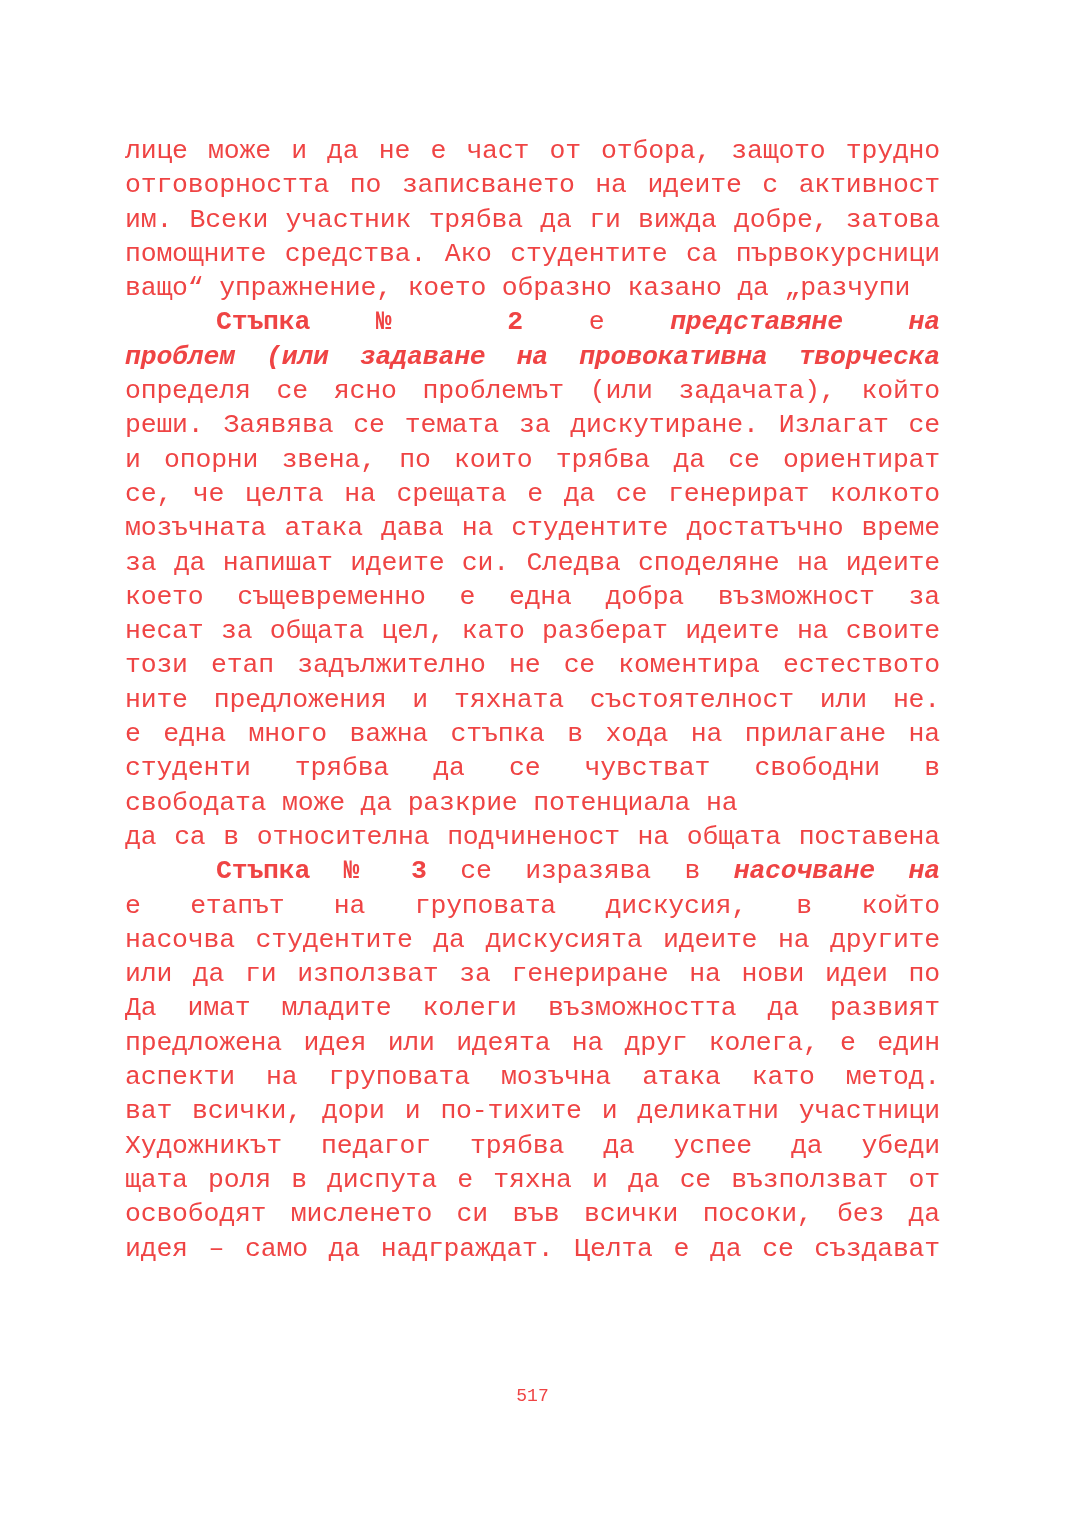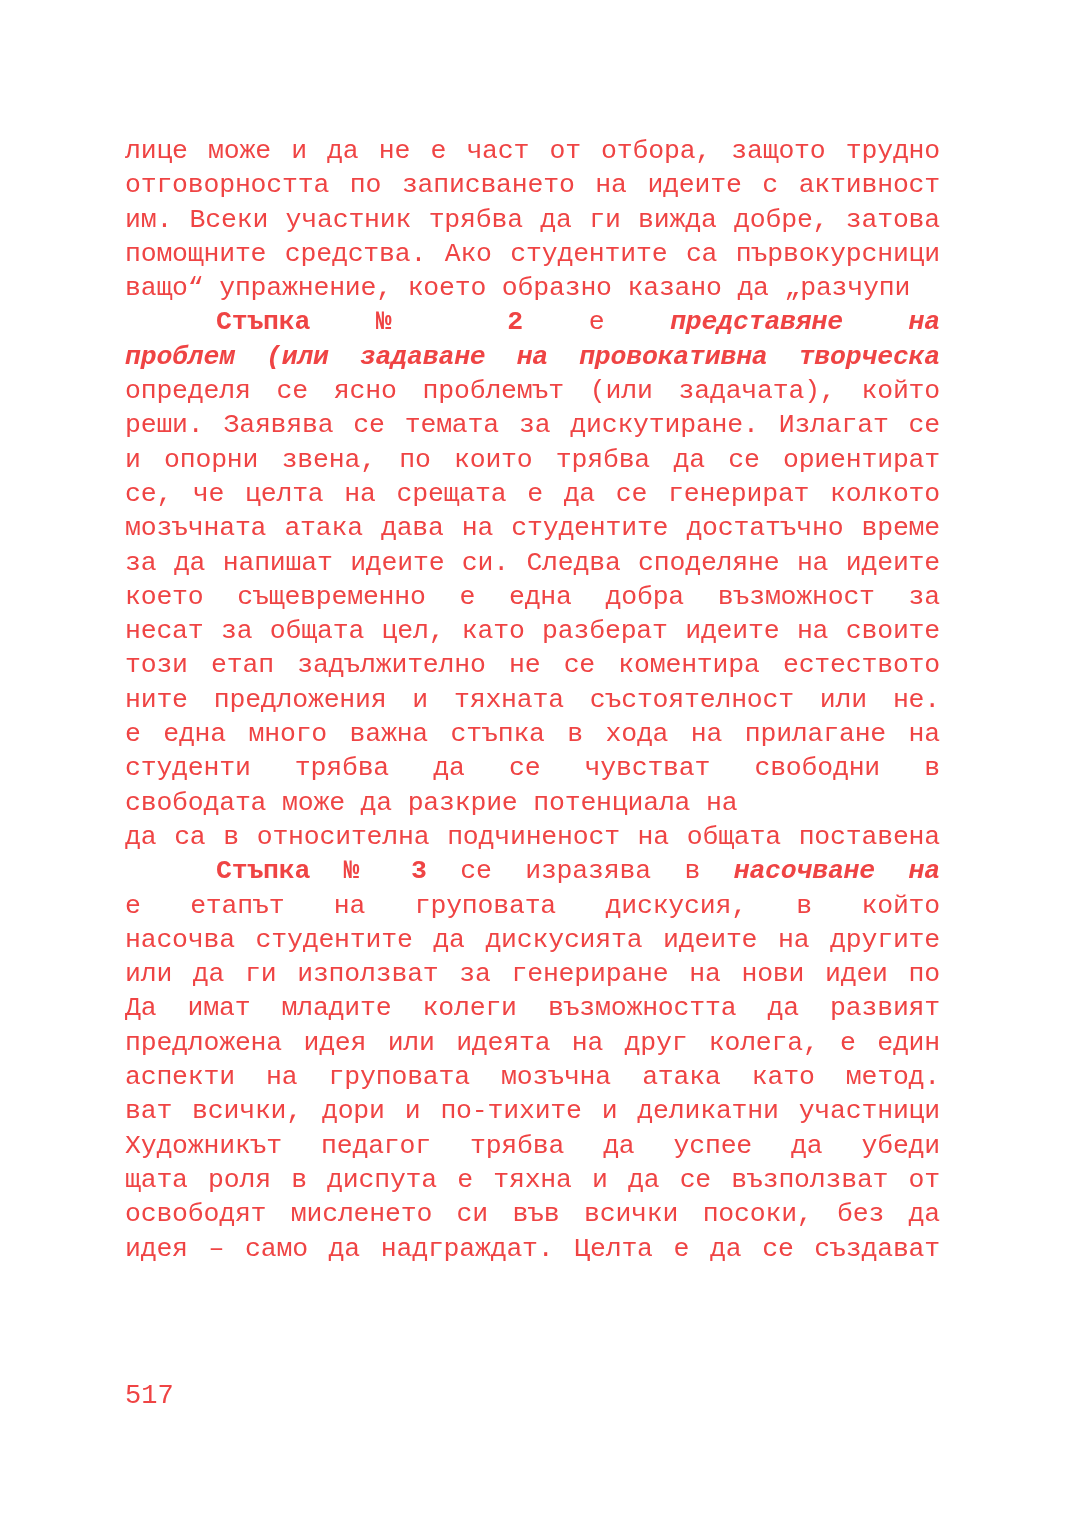--- a/index.html
+++ b/index.html
@@ -41,22 +41,22 @@
   .line span.r { font-weight: normal; font-style: normal; }
   .line span.b { font-weight: bold; font-style: normal; margin-left: 21px; }
   .line span.bi { font-weight: bold; font-style: italic; margin-top: 18px; }
   .page-number {
     position: absolute;
     left: 125px;
     top: 1379px;
     width: 815px;
     height: 34px;
     line-height: 34px;
-    font-size: 27px;
-    text-align: left;
+    font-size: 18px;
+    text-align: center;
   }
 </style>
 </head>
 <body>
 
 <div class="page">
   <div class="text-block">
       <div>
         <div class="line j"><span class="r">лице може и да не е част от отбора, защото трудно се съвместява</span></div>
         <div class="line j"><span class="r">отговорността по записването на идеите с активност в генерирането</span></div>

